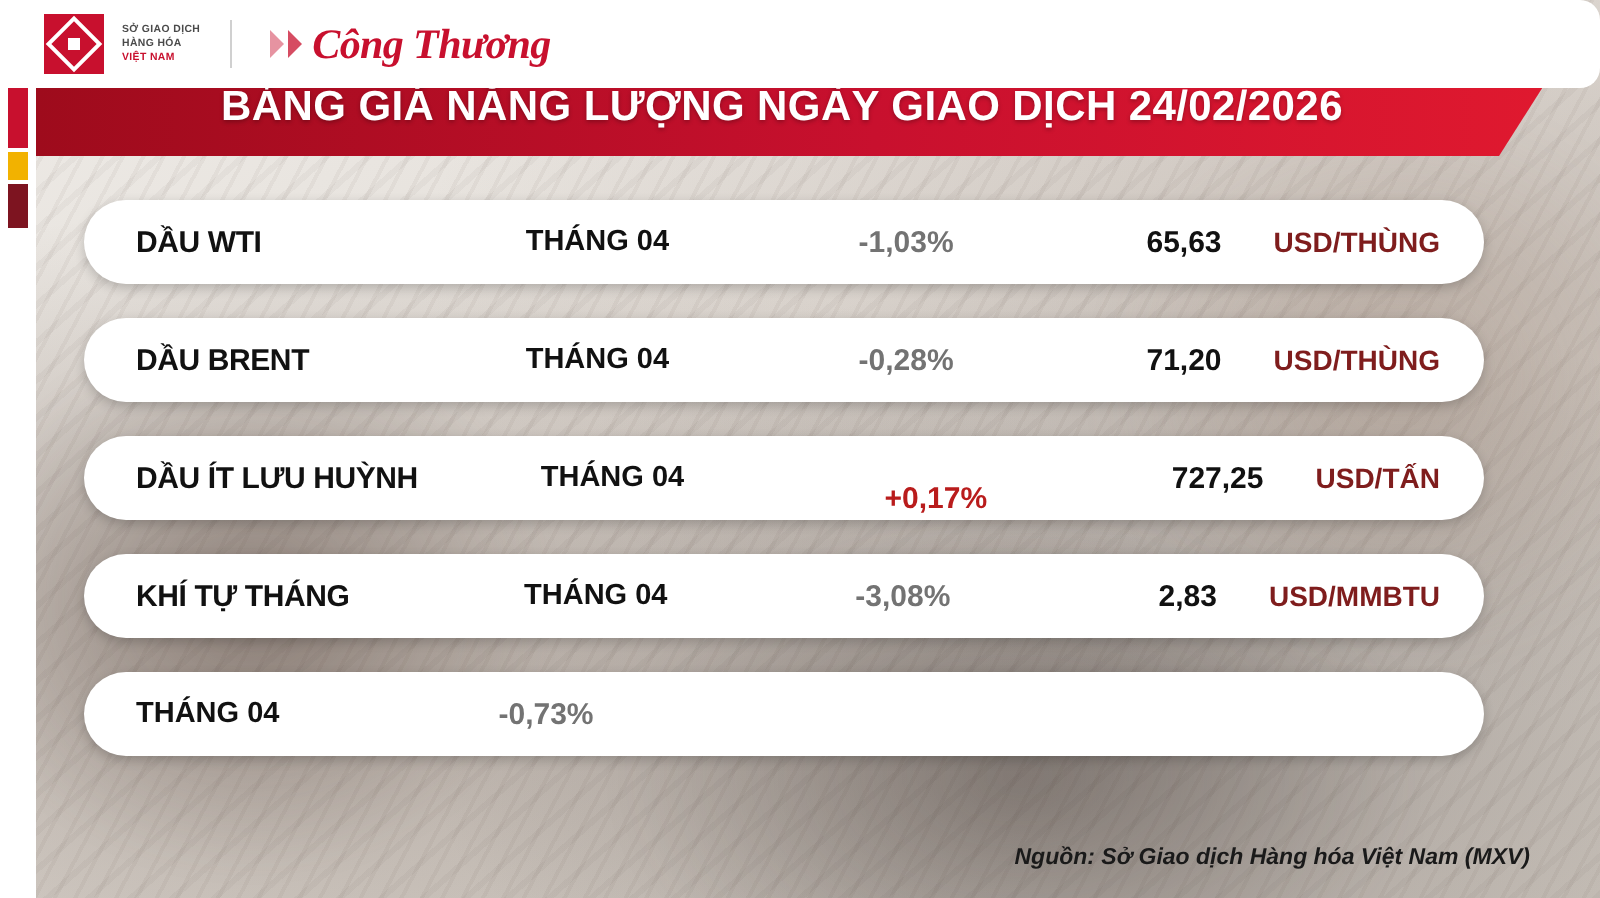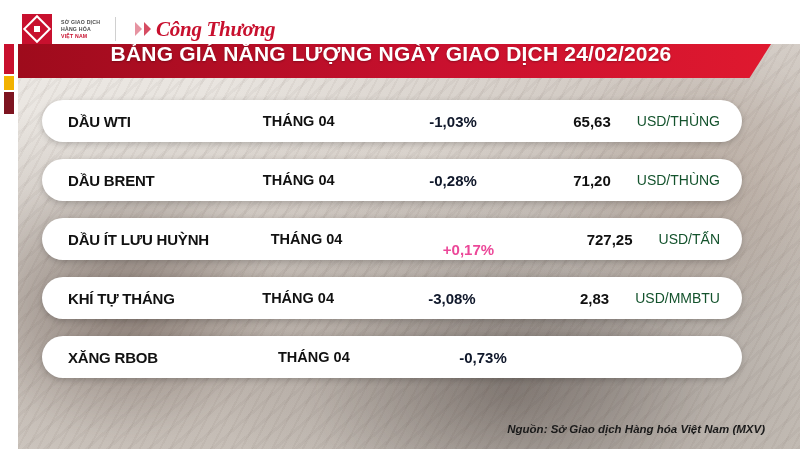--- a/index.html
+++ b/index.html
@@ -55,22 +55,23 @@
     filter: blur(10px);
   }
 
   
   .topbar {
     position: absolute;
     left: 0; top: 0;
     width: 800px; height: 44px;
     background: #ffffff;
     display: flex;
-    align-items: flex-end;
+    align-items: center;
     z-index: 5;
+    border-radius: 10px;
   }
   .logo-zone {
     display: flex;
     align-items: center;
     padding-left: 22px;
     gap: 9px;
   }
   .mxv-mark {
     width: 30px; height: 30px;
     background: #c8102e;
@@ -204,34 +205,34 @@
     font-size: 14.5px;
     font-weight: bold;
     color: #111111;
   }
   .c-change {
     width: 120px;
     font-size: 15px;
     font-weight: bold;
     text-align: center;
   }
-  .c-change.down { color: #0f172a; }
-  .c-change.up   { color: #ec4899; margin-top: 20px; }
+  .c-change.down { color: #737373; }
+  .c-change.up   { color: #b91c1c; margin-top: 20px; }
   .c-price {
     width: 110px;
     font-size: 15px;
     font-weight: bold;
     color: #111111;
     text-align: right;
   }
   .c-unit {
     flex: 1;
     font-size: 14px;
-    font-weight: normal;
-    color: #14532d;
+    font-weight: bold;
+    color: #7f1d1d;
     text-align: center;
     padding-left: 26px;
   }
 
   
   .source {
     position: absolute;
     right: 35px;
     bottom: 14px;
     font-size: 11.5px;
@@ -307,21 +308,20 @@
 
     <div class="row">
       <div class="c-name">KHÍ TỰ THÁNG</div>
       <div class="c-month">THÁNG 04</div>
       <div class="c-change down">-3,08%</div>
       <div class="c-price">2,83</div>
       <div class="c-unit">USD/MMBTU</div>
     </div>
 
     <div class="row">
-      <div class="c-name">XĂNG RBOB</div>
       <div class="c-month">THÁNG 04</div>
       <div class="c-change down">-0,73%</div>
     </div>
 
   </div>
 
   <div class="source">Nguồn: Sở Giao dịch Hàng hóa Việt Nam (MXV)</div>
 </div>
 
 </body></html>

